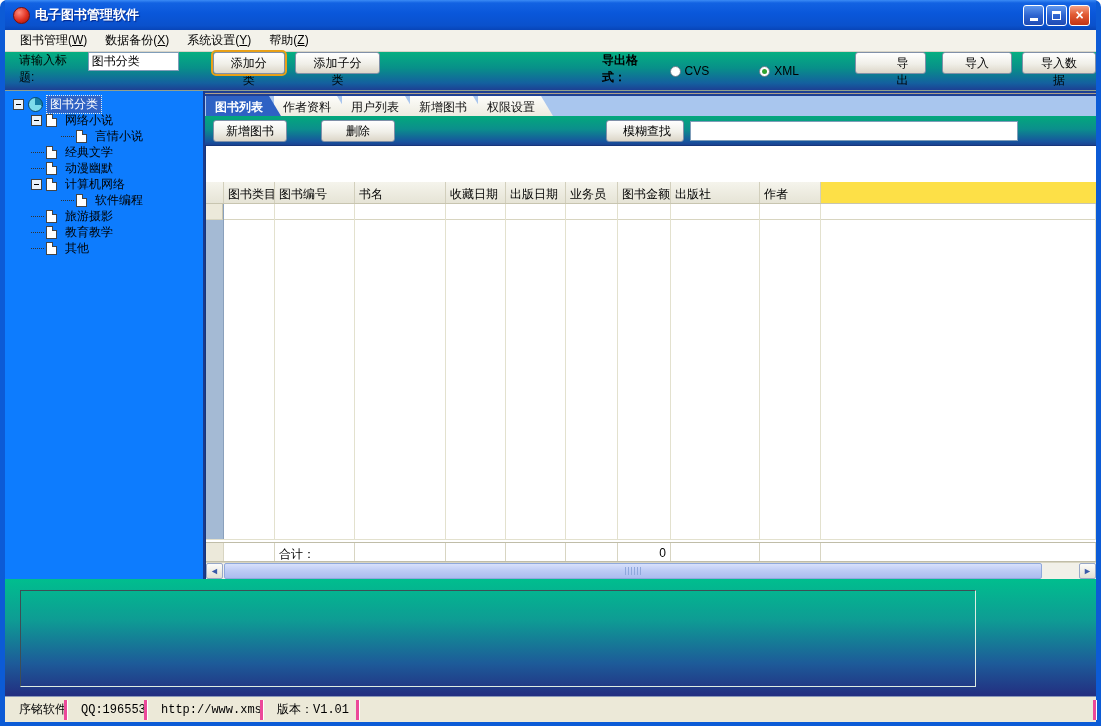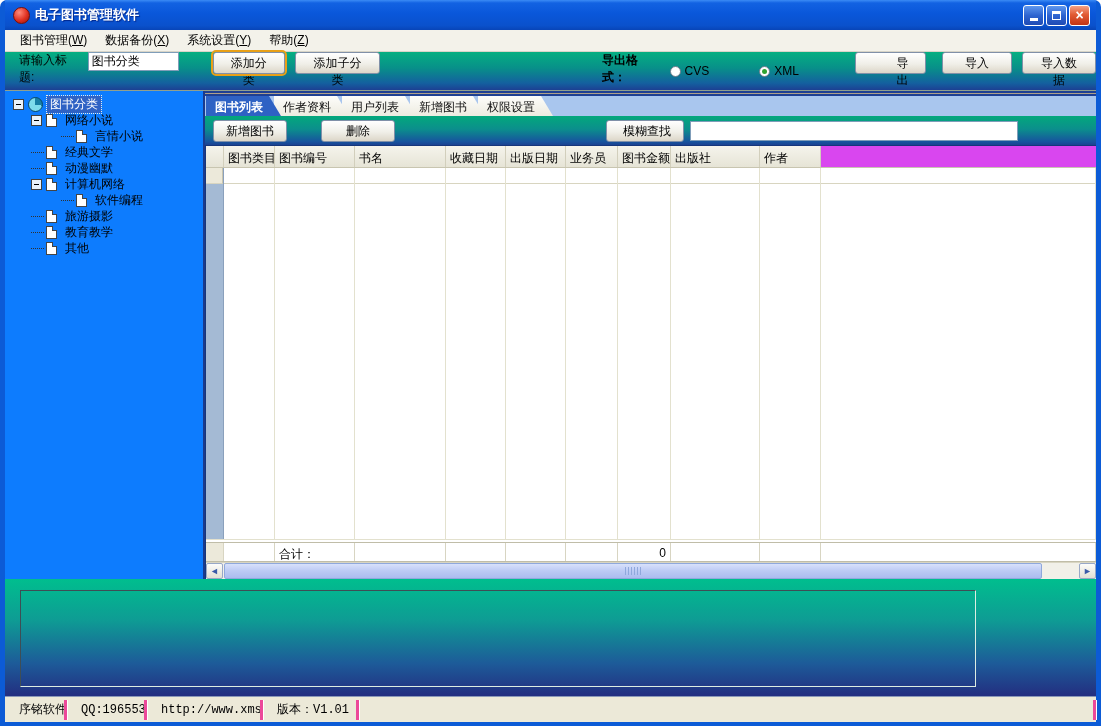--- a/index.html
+++ b/index.html
@@ -91,21 +91,21 @@
     border-bottom:1px solid #16367B; }
   .btn-newbook { margin-left:8px; width:74px; }
   .btn-delete { margin-left:34px; width:74px; }
   .btn-fuzzy { margin-left:auto; width:78px;text-align:right; }
   .search-input { width:328px; height:20px; margin:0 78px 0 6px; border:1px solid #7F9DB9;
                   padding:1px 3px; font-family:inherit; font-size:12px; background:#fff; }
 
   
   .grid { flex:1 1 auto; display:flex; flex-direction:column; background:#fff; min-height:0;
           border-left:1px solid #16367B; }
-  .grid-header { height:22px; flex:0 0 22px; display:flex; background:#d946ef; border-bottom:1px solid #C8C5B0; }
+  .grid-header { height:22px; flex:0 0 22px; display:flex; background:#fde047; border-bottom:1px solid #C8C5B0;margin-top:36px; }
   .hcell { border-right:1px solid #D2CFBC; padding:4px 0 0 4px; color:#000; white-space:nowrap;
            overflow:hidden; background:linear-gradient(180deg,#F5F4EC,#E6E4D6); }
   .col-sel{width:18px;flex:0 0 18px;} .col-1{width:51px;flex:0 0 51px;} .col-2{width:80px;flex:0 0 80px;}
   .col-3{width:91px;flex:0 0 91px;} .col-4{width:60px;flex:0 0 60px;} .col-5{width:60px;flex:0 0 60px;}
   .col-6{width:52px;flex:0 0 52px;} .col-7{width:53px;flex:0 0 53px;} .col-8{width:89px;flex:0 0 89px;}
   .col-9{width:61px;flex:0 0 61px;} .col-10{flex:1 1 auto;}
   .grid-body { flex:1 1 auto; display:flex; min-height:0; }
   .bcol { border-right:1px solid #E3E1CE; display:flex; flex-direction:column; }
   .bcol .first-cell { height:16px; border-bottom:1px solid #D8D5C0; background:#fff; }
   .bcol.selcol .first-cell { background:#ECE9DA; border-right:1px solid #C8C5B0; }

